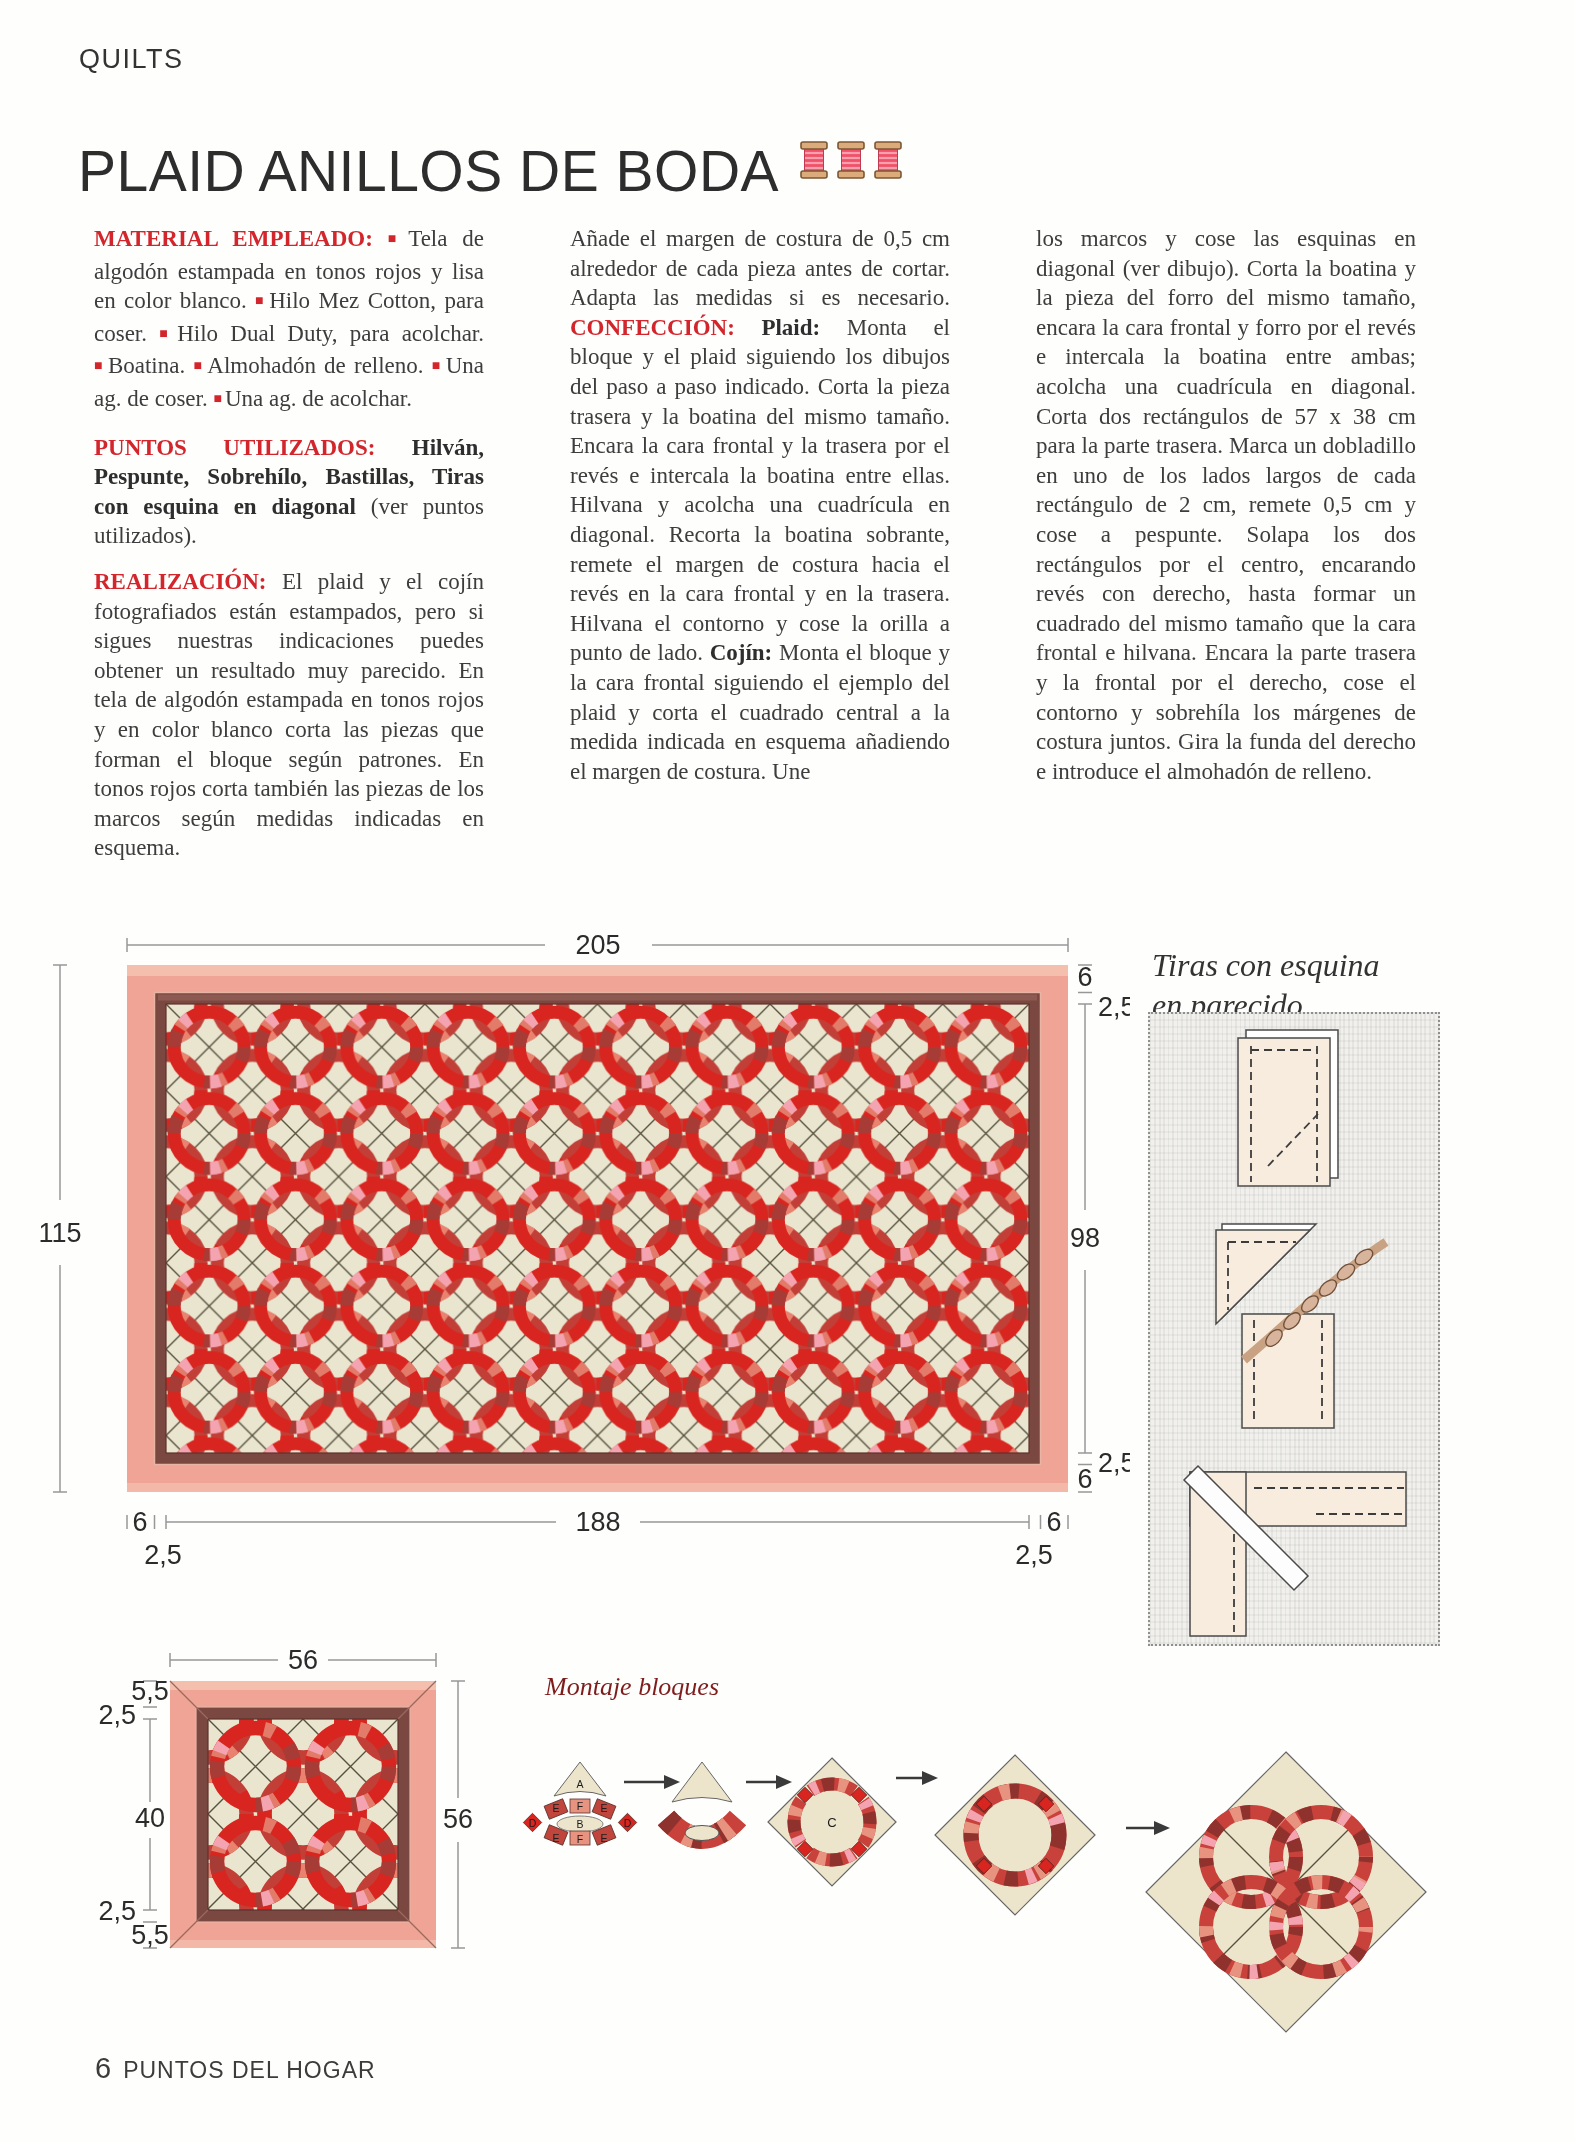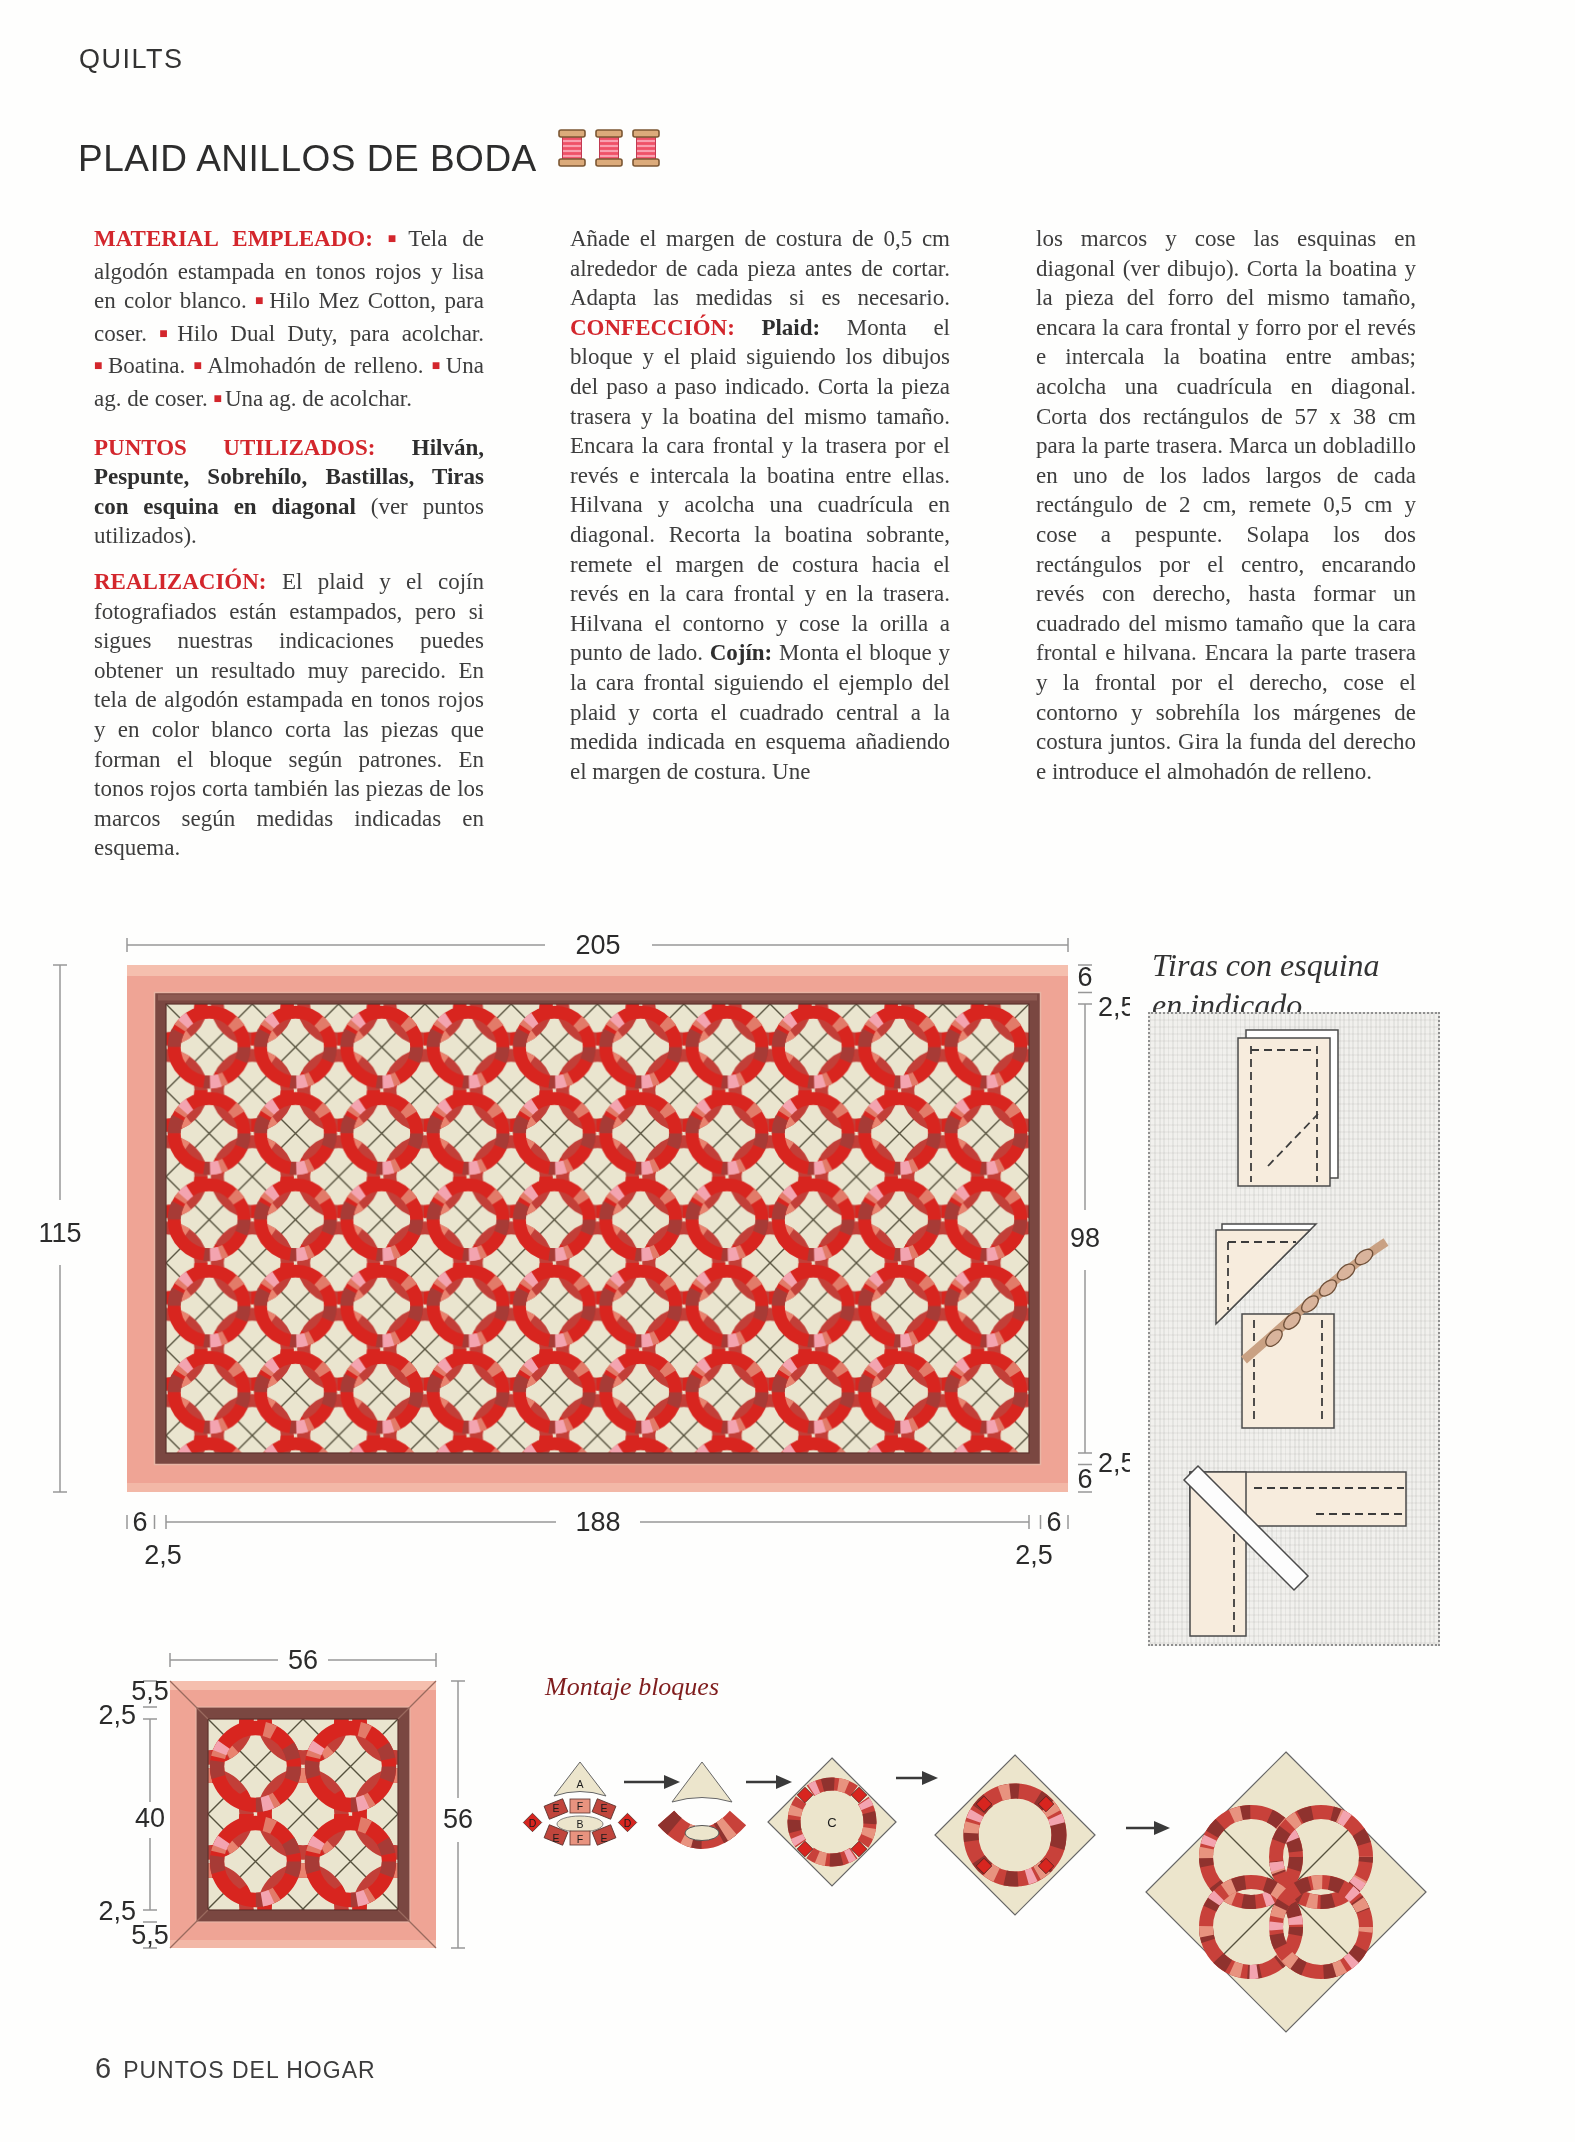--- a/index.html
+++ b/index.html
@@ -6,21 +6,21 @@
   body{
     width:1575px;height:2142px;position:relative;background:#fefefd;
     font-family:"Liberation Serif", serif;overflow:hidden;
   }
   .abs{position:absolute;}
   
   .section-label{left:79px;top:44px;font-family:"Liberation Sans",sans-serif;
     font-weight:400;font-size:27px;letter-spacing:1.5px;color:#333;}
   .title-row{left:78px;top:110px;display:flex;align-items:center;gap:20px;}
   .page-title{font-family:"Liberation Sans",sans-serif;font-weight:300;
-    font-size:37px;color:#2d2d2d;letter-spacing:0.5px;margin-top:28px;}
+    font-size:57px;color:#2d2d2d;letter-spacing:0.5px;margin-top:28px;}
   .spools{display:flex;gap:7px;margin-top:6px;}
   
   .columns{left:78px;top:208px;width:1354px;display:grid;
     grid-template-columns:422px 412px 412px;column-gap:54px;
     font-size:23px;line-height:29.6px;color:#3d3d3d;text-align:justify;
     hyphens:auto;}
   .para{margin:16px;}
   .seg-label{color:#d3262c;font-weight:bold;}
   .seg-bold{font-weight:bold;color:#2e2e2e;}
   .seg-bullet{color:#d3262c;font-size:14px;position:relative;top:-3px;padding-right:3px;}
@@ -213,21 +213,21 @@
     <text class="dt" x="140" y="606" text-anchor="middle">6</text>
     <text class="dt" x="598" y="606" text-anchor="middle">188</text>
     <text class="dt" x="1054" y="606" text-anchor="middle">6</text>
     <text class="dt" x="163" y="639" text-anchor="middle">2,5</text>
     <text class="dt" x="1034" y="639" text-anchor="middle">2,5</text>
   </g>
 </svg>
 
 <div class="abs sidebar-title">
   <div>Tiras con esquina</div>
-  <div>en indicado</div>
+  <div>en parecido</div>
 </div>
 <div class="abs sidebar-panel">
   <svg width="288" height="628" viewBox="0 0 288 628">
     <g>
       <rect x="96" y="16" width="92" height="148" fill="#ffffff" stroke="#4a4a4a" stroke-width="1.5"></rect>
       <rect x="88" y="24" width="92" height="148" fill="#f7ecdd" stroke="#4a4a4a" stroke-width="1.5"></rect>
       <g stroke="#3c3c3c" stroke-width="1.8" stroke-dasharray="8 5" fill="none">
         <line x1="101" y1="32" x2="101" y2="168"></line>
         <line x1="167" y1="32" x2="167" y2="168"></line>
         <line x1="101" y1="36" x2="167" y2="36"></line>

